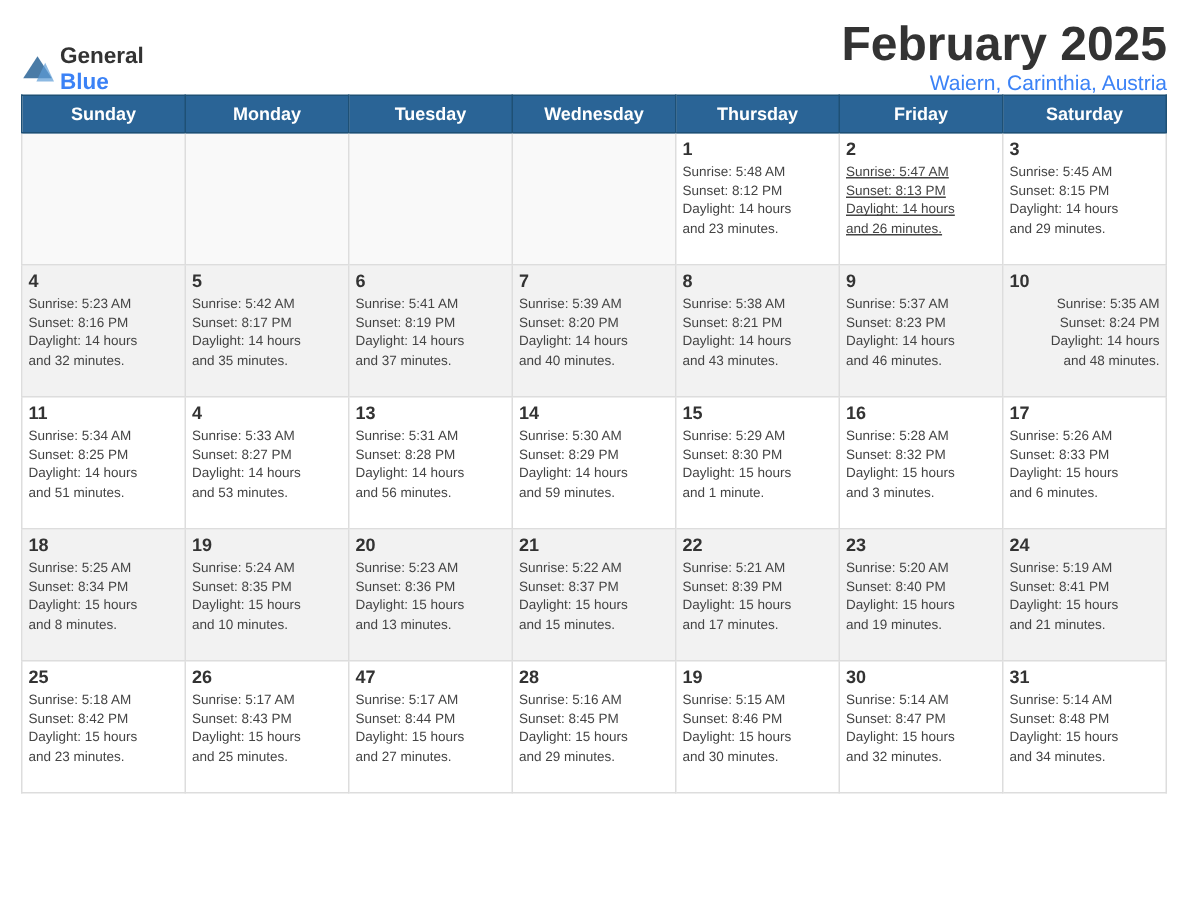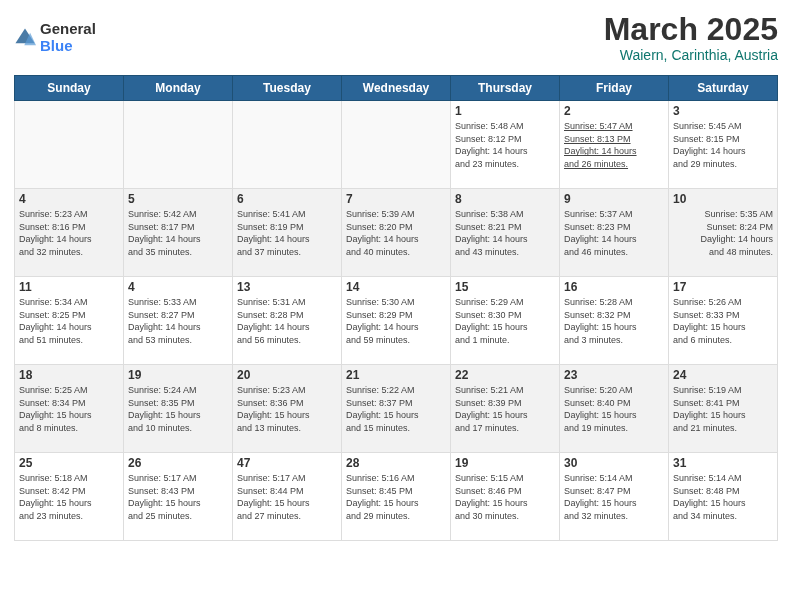--- a/index.html
+++ b/index.html
@@ -12,22 +12,22 @@
     }
     .page {
       width: 792px;
       height: 612px;
       background: #fff;
       padding: 12px 14px 10px 14px;
     }
     .header {
       display: flex;
       justify-content: space-between;
-      align-items: center;
-      margin-bottom: 12px;
+      align-items: flex-end;
+      margin-bottom: 0;
     }
     .logo {
       display: flex;
       align-items: center;
       gap: 4px;
     }
     .logo-text {
       display: flex;
       flex-direction: column;
       line-height: 1.1;
@@ -50,21 +50,21 @@
       text-align: right;
     }
     .title-month {
       font-size: 32px;
       font-weight: bold;
       color: #333;
       line-height: 1.1;
     }
     .title-location {
       font-size: 14px;
-      color: #0f766e;
+      color: #3b82f6;
     }
     .calendar {
       width: 100%;
       border-collapse: collapse;
       border: 1px solid #ccc;
     }
     .calendar th {
       background: #2a6496;
       color: #fff;
       font-size: 12px;
@@ -110,21 +110,21 @@
       <svg class="logo-icon" viewBox="0 0 30 30" xmlns="http://www.w3.org/2000/svg">
         <polygon points="15,2 28,22 2,22" fill="#2a6496" opacity="0.85"></polygon>
         <polygon points="22,8 30,25 14,25" fill="#5b9bd5" opacity="0.7"></polygon>
       </svg>
       <div class="logo-text">
         <span class="logo-general">General</span>
         <span class="logo-blue">Blue</span>
       </div>
     </div>
     <div class="title-block">
-      <div class="title-month">March 2025</div>
+      <div class="title-month">February 2025</div>
       <div class="title-location">Waiern, Carinthia, Austria</div>
     </div>
   </div>
 
   <table class="calendar">
     <thead>
       <tr>
       <th>Sunday</th>
           <th>Monday</th>
           <th>Tuesday</th>

